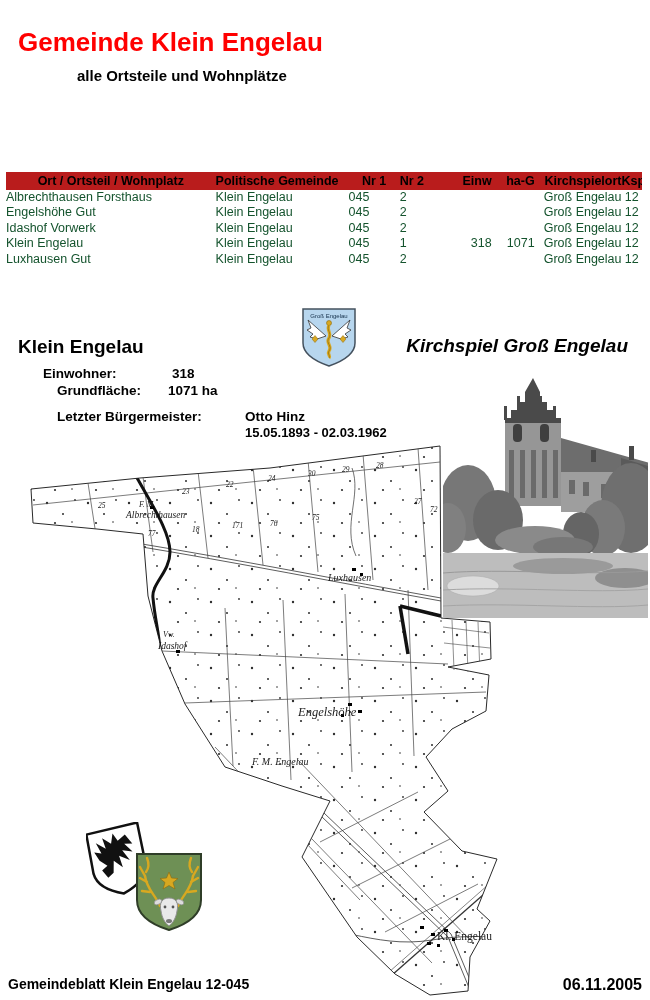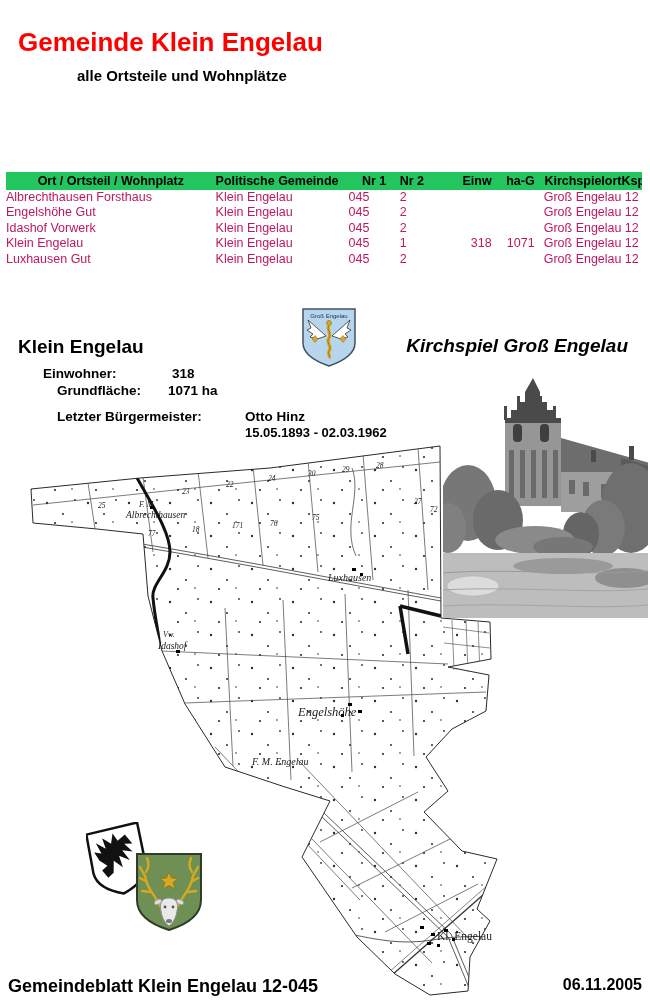--- a/index.html
+++ b/index.html
@@ -6,38 +6,38 @@
   body{
     width:650px;height:1000px;position:relative;overflow:hidden;
     background:#ffffff;font-family:"Liberation Sans",sans-serif;color:#000;
   }
   .abs{position:absolute;}
   
   .page-title{left:18px;top:27px;font-size:26px;font-weight:bold;color:#ff0000;letter-spacing:0px;white-space:nowrap;}
   .page-subtitle{left:77px;top:67px;font-size:15px;font-weight:bold;white-space:nowrap;}
   
   .loc-table{left:6px;top:172px;width:636px;border-collapse:collapse;table-layout:fixed;}
-  .loc-table th{background:#22c55e;font-size:12.5px;font-weight:bold;padding:2px 0 2px 0;white-space:nowrap;overflow:hidden;}
-  .loc-table td{font-size:12.5px;padding:0;line-height:15.4px;white-space:nowrap;overflow:hidden;color:#be185d;}
+  .loc-table th{background:#b91c1c;font-size:12.5px;font-weight:bold;padding:2px 0 2px 0;white-space:nowrap;overflow:hidden;}
+  .loc-table td{font-size:12.5px;padding:0;line-height:15.4px;white-space:nowrap;overflow:hidden;color:#14532d;}
   .c1{width:205px;text-align:left;}
   th.c1{text-align:center;}
   .c2{width:130px;text-align:left;}
   .c3{width:50px;}
   .c4{width:46px;text-align:left;}
   .c5{width:44px;text-align:right;}
   .c6{width:42px;text-align:right;}
   .c7{width:85px;text-align:right;}
   .c8{width:20px;text-align:center;}
   
   .muni-name{left:18px;top:336px;font-size:19px;font-weight:bold;white-space:nowrap;}
   .kirchspiel-title{right:22px;top:335px;font-size:19px;font-weight:bold;font-style:italic;white-space:nowrap;}
   .lbl{font-size:13.5px;font-weight:bold;white-space:nowrap;}
   .val{font-size:13.5px;font-weight:bold;white-space:nowrap;}
   
-  .footer-left{left:8px;top:976px;font-size:18px;font-weight:bold;white-space:nowrap;}
+  .footer-left{left:8px;top:976px;font-size:14px;font-weight:bold;white-space:nowrap;}
   .footer-right{right:8px;top:976px;font-size:16px;font-weight:bold;white-space:nowrap;}
   
   .map-label{font-family:"Liberation Serif",serif;font-style:italic;fill:#1a1a1a;}
   .map-label-plain{font-family:"Liberation Serif",serif;fill:#1a1a1a;}
   .map-num{font-family:"Liberation Serif",serif;font-style:italic;fill:#222;font-size:7.5px;}
   .crest-caption{font-family:"Liberation Sans",sans-serif;font-size:6px;fill:#15304a;}
   svg{display:block;}
 </style>
 </head>
 <body>

